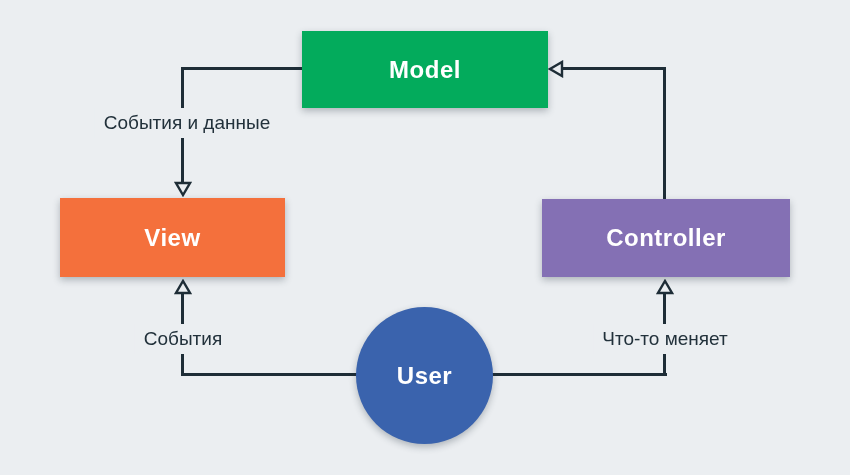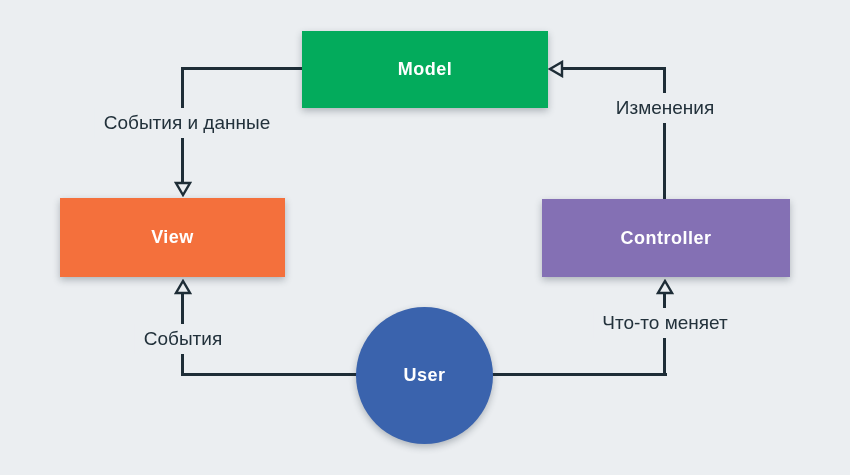--- a/index.html
+++ b/index.html
@@ -7,21 +7,21 @@
     font-family: "Liberation Sans", sans-serif;
     width: 850px; height: 475px; overflow: hidden;
   }
   .canvas {
     position: relative;
     width: 850px; height: 475px;
   }
   .node {
     position: absolute;
     display: flex; align-items: center; justify-content: center;
-    color: #ffffff; font-weight: bold; font-size: 18px;
+    color: #ffffff; font-weight: bold; font-size: 24px;
     letter-spacing: 0.5px;
     box-shadow: 0 3px 7px rgba(33,47,60,0.30);
     z-index: 3;
   }
   #node-model      { left: 302px; top: 31px;  width: 246px; height: 77px; }
   #node-view       { left: 60px;  top: 198px; width: 225px; height: 79px; }
   #node-controller { left: 542px; top: 199px; width: 248px; height: 78px; }
   #node-user       { left: 356px; top: 307px; width: 137px; height: 137px; border-radius: 50%; }
 
   .line { position: absolute; z-index: 1; }
@@ -43,21 +43,21 @@
   .edge-label {
     position: absolute; z-index: 2;
     transform: translateX(-50%);
     font-size: 19px;
     padding: 4px 9px;
     white-space: nowrap;
   }
   #label-e1 { left: 187px; top: 93px; margin-top: 15px; }
   #label-e2 { left: 665px; top: 93px; }
   #label-e3 { left: 183px; top: 324px; }
-  #label-e4 { left: 665px; top: 308px; }
+  #label-e4 { left: 665px; top: 324px; }
 </style>
 </head>
 <body style="background: rgb(235, 238, 241);">
 
 <div class="canvas" style="background: rgb(235, 238, 241);">
 
   <div class="line" id="e1-h" style="background: rgb(30, 45, 55);"></div>
   <div class="line" id="e1-v" style="background: rgb(30, 45, 55);"></div>
   <div class="line" id="e2-v" style="background: rgb(30, 45, 55);"></div>
   <div class="line" id="e2-h" style="background: rgb(30, 45, 55);"></div>
@@ -73,21 +73,20 @@
     <path d="M14,2 L14,16 L2,9 Z" stroke-width="2.4" style="fill: rgb(235, 238, 241); stroke: rgb(30, 45, 55);"></path>
   </svg>
   <svg class="arrowhead" id="e3-arrow" width="18" height="16" viewBox="0 0 18 16">
     <path d="M2,14 L16,14 L9,2 Z" stroke-width="2.4" style="fill: rgb(235, 238, 241); stroke: rgb(30, 45, 55);"></path>
   </svg>
   <svg class="arrowhead" id="e4-arrow" width="18" height="16" viewBox="0 0 18 16">
     <path d="M2,14 L16,14 L9,2 Z" stroke-width="2.4" style="fill: rgb(235, 238, 241); stroke: rgb(30, 45, 55);"></path>
   </svg>
 
   <div class="edge-label" id="label-e1" style="background: rgb(235, 238, 241); color: rgb(34, 49, 59);">События и данные</div>
-  <div class="edge-label" id="label-e2" style="background: rgb(235, 238, 241); color: rgb(34, 49, 59);">Изменения</div>
   <div class="edge-label" id="label-e3" style="background: rgb(235, 238, 241); color: rgb(34, 49, 59);">События</div>
   <div class="edge-label" id="label-e4" style="background: rgb(235, 238, 241); color: rgb(34, 49, 59);">Что-то меняет</div>
 
   <div class="node" id="node-model" style="background: rgb(3, 171, 92);">
     <span style="color: rgb(255, 255, 255);">Model</span>
   </div>
   <div class="node" id="node-view" style="background: rgb(244, 112, 60);">
     <span style="color: rgb(255, 255, 255);">View</span>
   </div>
   <div class="node" id="node-user" style="background: rgb(58, 99, 173);">

